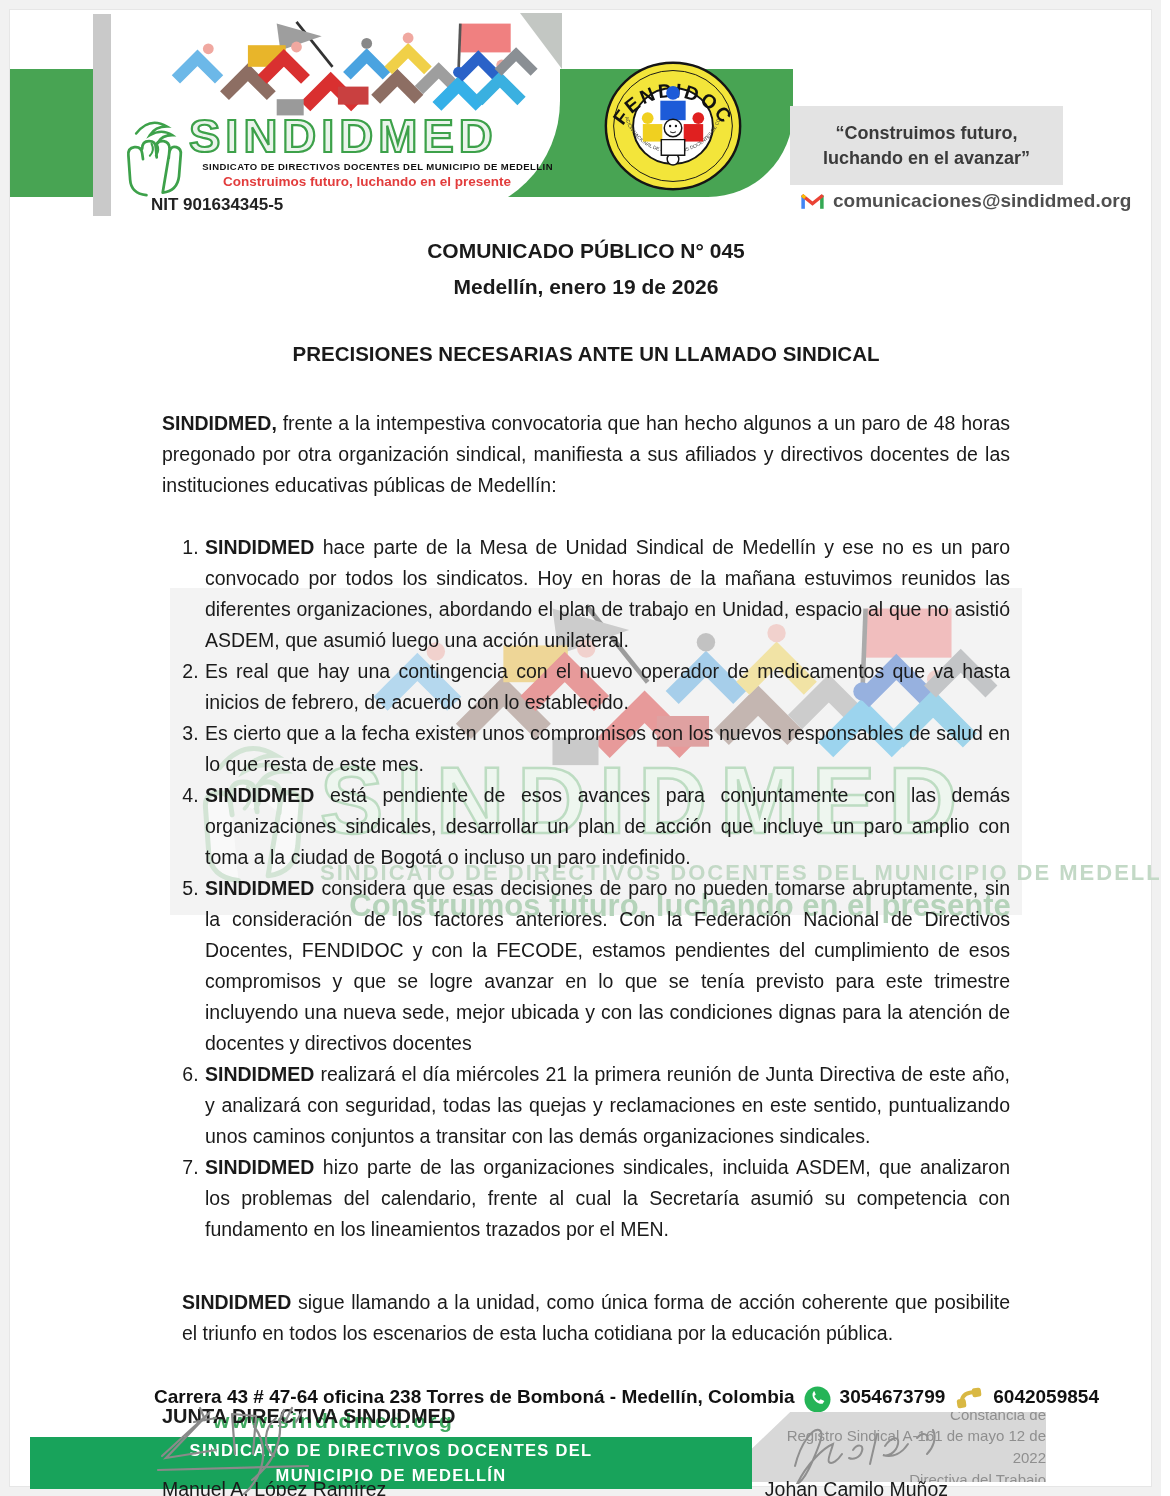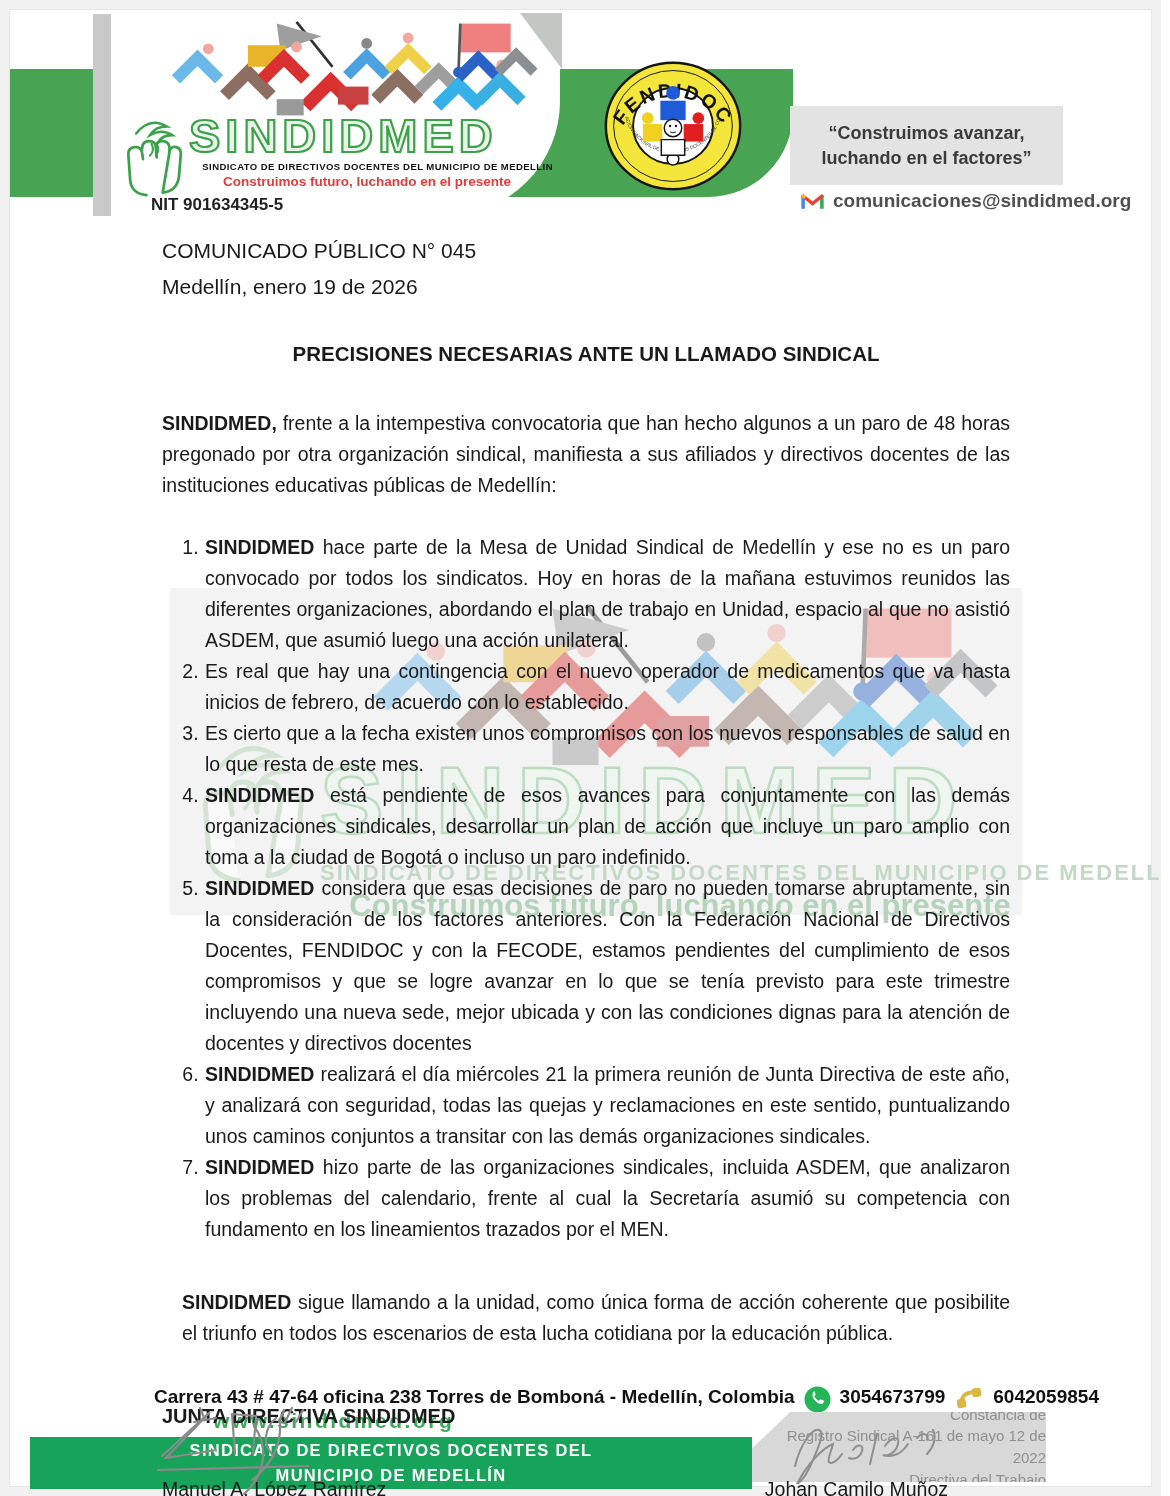--- a/index.html
+++ b/index.html
@@ -41,21 +41,21 @@
   .wm-fist { position:absolute; left:4px; top:130px; width:160px; height:175px; opacity:.55; }
   .wm-org { position:absolute; left:150px; top:158px; font-size:95px; font-weight:700; letter-spacing:13px;
             color:#eef6ef; -webkit-text-stroke:2.5px #bddcc2; white-space:nowrap; }
   .wm-line1 { position:absolute; left:150px; top:272px; width:700px; text-align:center;
               font-size:22px; font-weight:700; letter-spacing:2px; color:#c3d9c6; white-space:nowrap; }
   .wm-line2 { position:absolute; left:130px; top:300px; width:760px; text-align:center;
               font-size:31px; font-weight:700; color:#b5d3ba; white-space:nowrap; }
 
   
   .doc { left:162px; top:236px; width:848px; z-index:1; font-size:19.5px; line-height:31px; }
-  .doc-title, .doc-date { text-align:left; font-weight:400; font-size:21px; line-height:29px; }
+  .doc-title, .doc-date { text-align:center; font-weight:700; font-size:21px; line-height:29px; }
   .doc-date { margin-top:7px; }
   .doc-subject { text-align:center; font-weight:700; font-size:20.5px; margin-top:37px; }
   .intro { margin-top:39px; text-align:justify; }
   ol.points { margin-top:31px; padding-left:42px; }
   ol.points li { text-align:justify; padding-left:1px; }
   .closing { margin-top:42px; padding-left:20px; text-align:justify; }
   .junta { margin-top:52px; text-align:left; font-weight:700; font-size:20px; }
   .sig-row { margin-top:42px; display:flex; }
   .sig-block { position:relative; }
   .sig-block .sig-name { font-size:19.5px; }
@@ -163,22 +163,22 @@
       <path d="M63 84 h24 v16 h-24 z" fill="#fff" stroke="#151515" stroke-width="1.5"></path>
       <circle cx="75" cy="72" r="9" fill="#fff" stroke="#151515" stroke-width="1.5"></circle>
       <circle cx="72" cy="70" r="1.2" fill="#151515"></circle>
         <circle cx="78" cy="70" r="1.2" fill="#151515"></circle>
       <path d="M72 76 q3 2 6 0" fill="none" stroke="#151515" stroke-width="1"></path>
     </g>
   </svg>
 
   <div class="abs quote-box">
     <div>
-      <div>“Construimos avanzar,</div>
-      <div>luchando en el factores”</div>
+      <div>“Construimos futuro,</div>
+      <div>luchando en el avanzar”</div>
     </div>
   </div>
 
   <div class="abs email-row">
     <svg width="25" height="19" viewBox="0 0 24 18">
       <rect x="1" y="1" width="22" height="16" fill="#ffffff"></rect>
       <path d="M3 16 V3" stroke="#4285f4" stroke-width="3.4"></path>
       <path d="M21 16 V3" stroke="#34a853" stroke-width="3.4"></path>
       <path d="M2 3 L12 11 L22 3" stroke="#ea4335" stroke-width="3.2" fill="none"></path>
       <path d="M2 3 l3 2.4" stroke="#fbbc05" stroke-width="3.2"></path>

